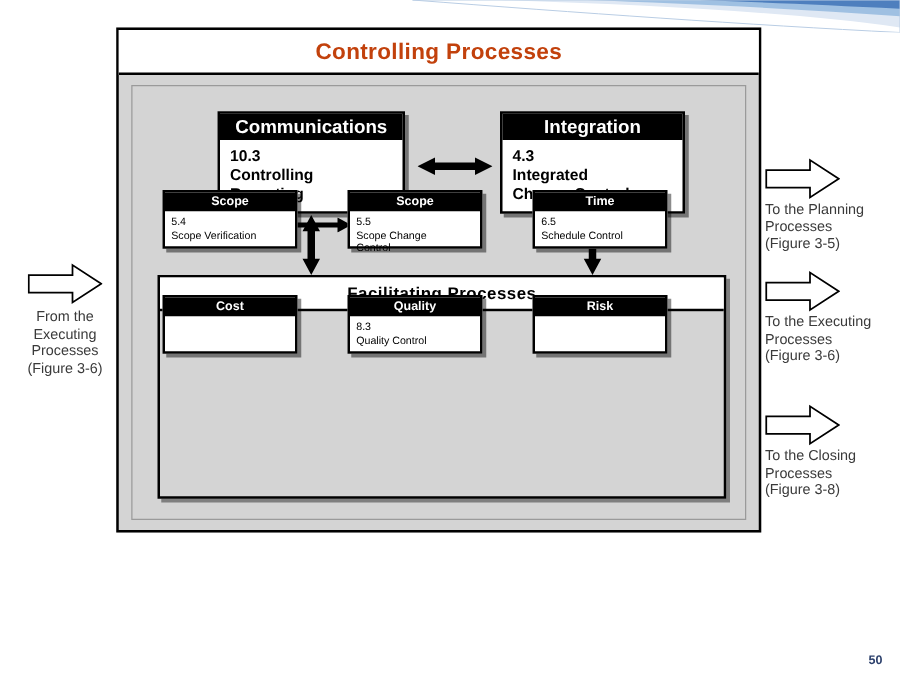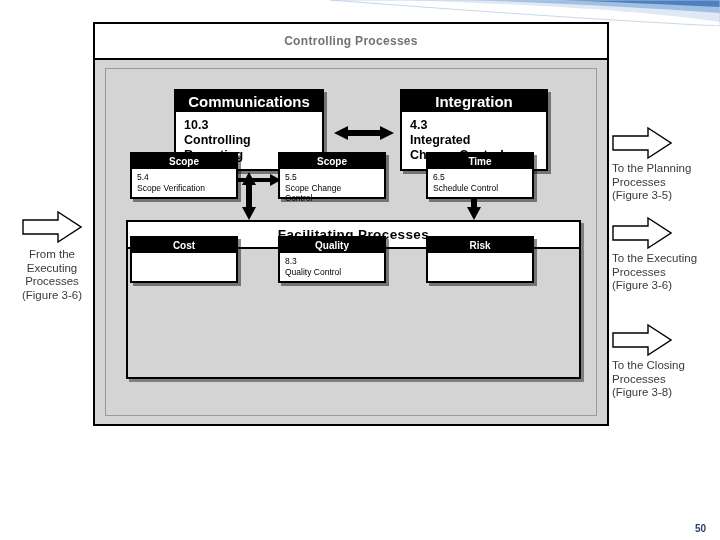--- a/index.html
+++ b/index.html
@@ -41,23 +41,23 @@
     width: 512px;
     height: 36px;
     background: #ffffff;
     border-bottom: 2px solid #000000;
     box-sizing: border-box;
     display: flex;
     align-items: center;
     justify-content: center;
   }
   .title-bar .title-text {
-    font-size: 12px;
-    font-weight: bold;
-    color: #737373;
+    font-size: 18px;
+    font-weight: bold;
+    color: #c2410c;
     letter-spacing: 0.3px;
   }
 
   
   .body-inset {
     position: absolute;
     left: 10px;
     top: 44px;
     width: 492px;
     height: 348px;
@@ -105,21 +105,21 @@
 
   #card-communications { left: 68px; top: 20px; width: 150px; }
   #card-integration    { left: 294px; top: 20px; width: 148px; }
 
   
   .facilitating {
     position: absolute;
     left: 20px;
     top: 151px;
     width: 455px;
-    height: 159px;
+    height: 179px;
     background: #d4d4d4;
     border: 2px solid #000000;
     box-sizing: border-box;
     box-shadow: 3px 3px 0 rgba(0,0,0,0.4);
   }
   .facilitating > .fac-head {
     position: absolute;
     left: 0; top: 0;
     width: 451px;
     height: 27px;

